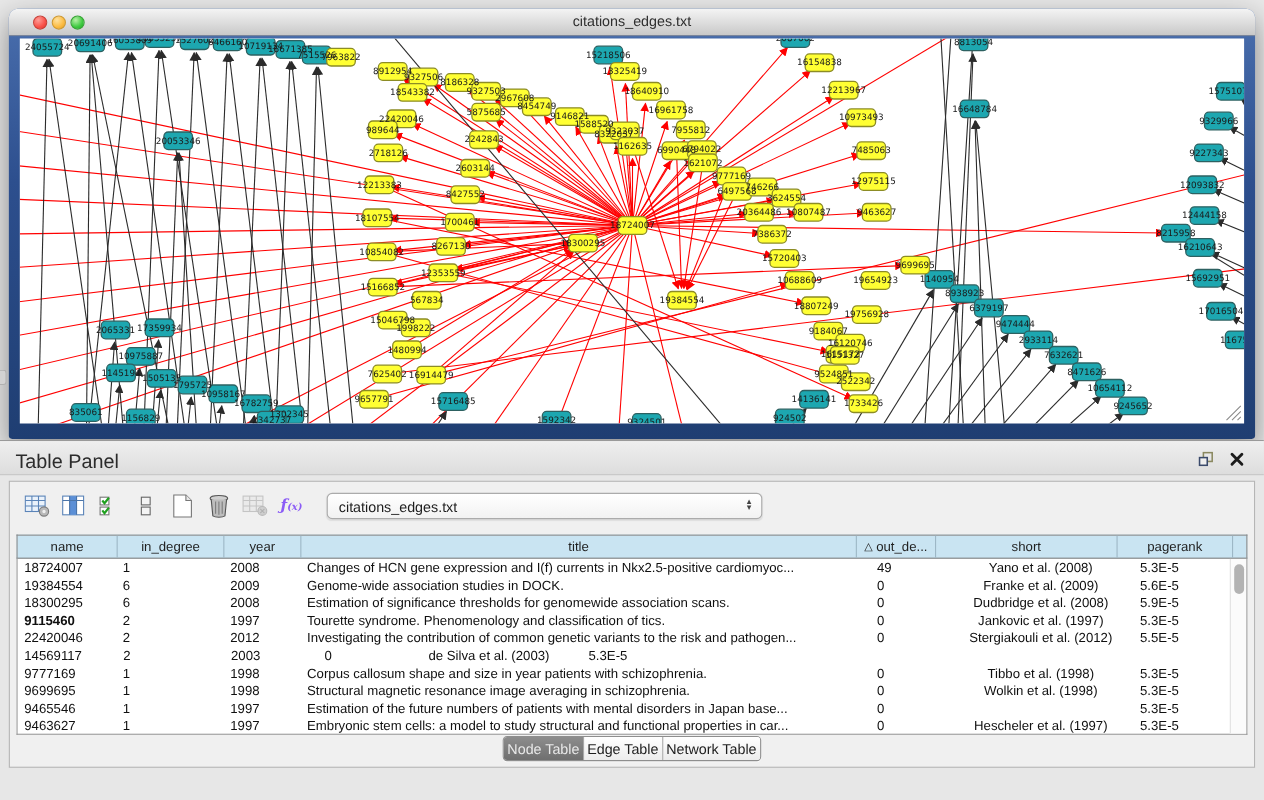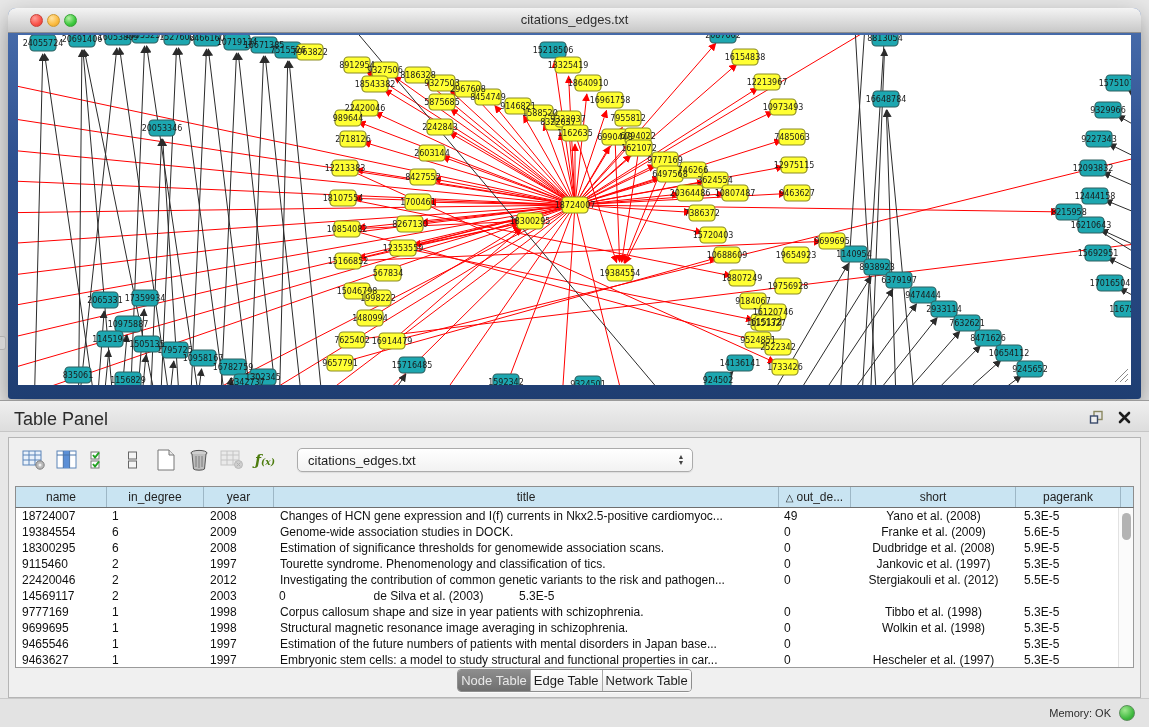--- a/index.html
+++ b/index.html
@@ -31,37 +31,37 @@
     background:linear-gradient(180deg,#efefef,#dddddd); border-bottom:1px solid #c6c6c6; }
   .panel-title { position:absolute; left:14px; top:8px; font-size:18px; color:#2b2b2b; }
   .panel-btn { position:absolute; top:7px; width:18px; height:18px; display:flex; align-items:center; justify-content:center; cursor:default; }
   #float-btn { right:44px; } #close-btn { right:16px; }
 
   .panel-body { position:absolute; left:8px; right:8px; top:36px; bottom:29px;
     background:#f0f0f0; border:1px solid #b5b5b5; }
 
   .toolbar { position:absolute; left:0; right:0; top:0; height:44px; display:flex; align-items:center; padding-left:12px; }
   .tool-icon { width:26px; height:26px; margin-right:7px; display:flex; align-items:center; justify-content:center; }
-  .fx { font-family:"DejaVu Serif", serif; font-style:italic; font-weight:bold; font-size:14px; color:#4d7c0f; }
+  .fx { font-family:"DejaVu Serif", serif; font-style:italic; font-weight:bold; font-size:14px; color:#8b5cf6; }
   .fx small { font-size:9px; font-weight:bold; }
   .combo { position:relative; margin-left:12px; width:396px; height:24px; background:linear-gradient(180deg,#ffffff,#f2f2f2);
     border:1px solid #ababab; border-radius:5px; box-shadow:0 1px 1px rgba(0,0,0,.08); display:flex; align-items:center; }
   .combo-value { padding-left:10px; font-size:13px; color:#1c1c1c; flex:1; }
   .combo-stepper { width:16px; font-size:7px; line-height:6px; color:#444; text-align:center; padding-right:6px; }
 
   .table-wrap { position:absolute; left:6px; right:6px; top:48px; }
   .thead { display:flex; height:22px; background:#c9e4f2; border:1px solid #8d8d8d; border-bottom:1px solid #6e6e6e; }
   .th { display:flex; align-items:center; justify-content:center; font-size:12px; color:#1f1f1f; border-right:1px solid #9db7c6; overflow:hidden; white-space:nowrap; }
   .th:last-child { border-right:none; }
   .sort-glyph { font-size:10px; margin-right:3px; color:#222; }
   .tbody { position:relative; height:160px; background:#fff; border:1px solid #9a9a9a; border-top:none; overflow:hidden; }
   .tr { display:flex; height:16px; }
   .td { font-size:12px; color:#101010; line-height:16px; white-space:nowrap; overflow:hidden; }
   .td.c0 { padding-left:6px; } .td.c1 { padding-left:5px; } .td.c2 { padding-left:6px; }
-  .td.c3 { padding-left:6px; } .td.c4 { padding-left:5px; } .td.c5 { text-align:center; } .td.c6 { padding-left:8px; }
+  .td.c3 { padding-left:6px; } .td.c4 { padding-left:5px;margin-left:16px; } .td.c5 { text-align:center; } .td.c6 { padding-left:8px; }
   .vscroll { position:absolute; top:0; right:0; width:15px; height:100%; background:#fbfbfb; border-left:1px solid #e2e2e2; }
   .vthumb { position:absolute; top:5px; left:3px; width:9px; height:27px; border-radius:5px; background:#b3b3b3; }
 
   .tabs-row { position:absolute; left:0; right:0; bottom:5px; display:flex; justify-content:center; }
   .seg { display:flex; border:1px solid #8e8e8e; border-radius:4px; overflow:hidden; background:#fff; box-shadow:0 1px 0 rgba(255,255,255,.7); }
   .seg-btn { padding:3px 3px; font-size:13px; color:#1d1d1d; background:linear-gradient(180deg,#ffffff,#ececec); border-left:1px solid #a8a8a8; }
   .seg-btn:first-child { border-left:none; }
   .seg-btn.sel { background:linear-gradient(180deg,#8d8d8d,#6f6f6f); color:#e9e9e9; border-left:none; }
 
   .status-strip { position:absolute; left:0; bottom:0; width:100%; height:29px; background:#e3e3e3; border-top:1px solid #c9c9c9; }
@@ -619,21 +619,21 @@
           <div class="tr">
             <div class="td c0" style="width: 91px;">18300295</div>
             <div class="td c1" style="width: 97px;">6</div>
             <div class="td c2" style="width: 70px;">2008</div>
             <div class="td c3" style="width: 505px;">Estimation of significance thresholds for genomewide association scans.</div>
             <div class="td c4" style="width: 72px;">0</div>
             <div class="td c5" style="width: 165px;">Dudbridge et al. (2008)</div>
             <div class="td c6" style="width: 105px;">5.9E-5</div>
           </div>
           <div class="tr">
-            <div class="td c0" style="width: 91px;">9115460</div>
+            <div class="td c0" style="width: 91px; font-weight: bold;">9115460</div>
             <div class="td c1" style="width: 97px;">2</div>
             <div class="td c2" style="width: 70px;">1997</div>
             <div class="td c3" style="width: 505px;">Tourette syndrome. Phenomenology and classification of tics.</div>
             <div class="td c4" style="width: 72px;">0</div>
             <div class="td c5" style="width: 165px;">Jankovic et al. (1997)</div>
             <div class="td c6" style="width: 105px;">5.3E-5</div>
           </div>
           <div class="tr">
             <div class="td c0" style="width: 91px;">22420046</div>
             <div class="td c1" style="width: 97px;">2</div>
@@ -695,17 +695,13 @@
 
     <div class="tabs-row">
       <div class="seg" id="seg-tabs">
           <div class="seg-btn sel">Node Table</div>
           <div class="seg-btn">Edge Table</div>
           <div class="seg-btn">Network Table</div>
         </div>
     </div>
   </div>
 
-  <div class="status-strip">
-    <span class="mem-label">Memory: OK</span>
-    <span class="mem-dot"></span>
-  </div>
 </div>
 
 </body></html>

